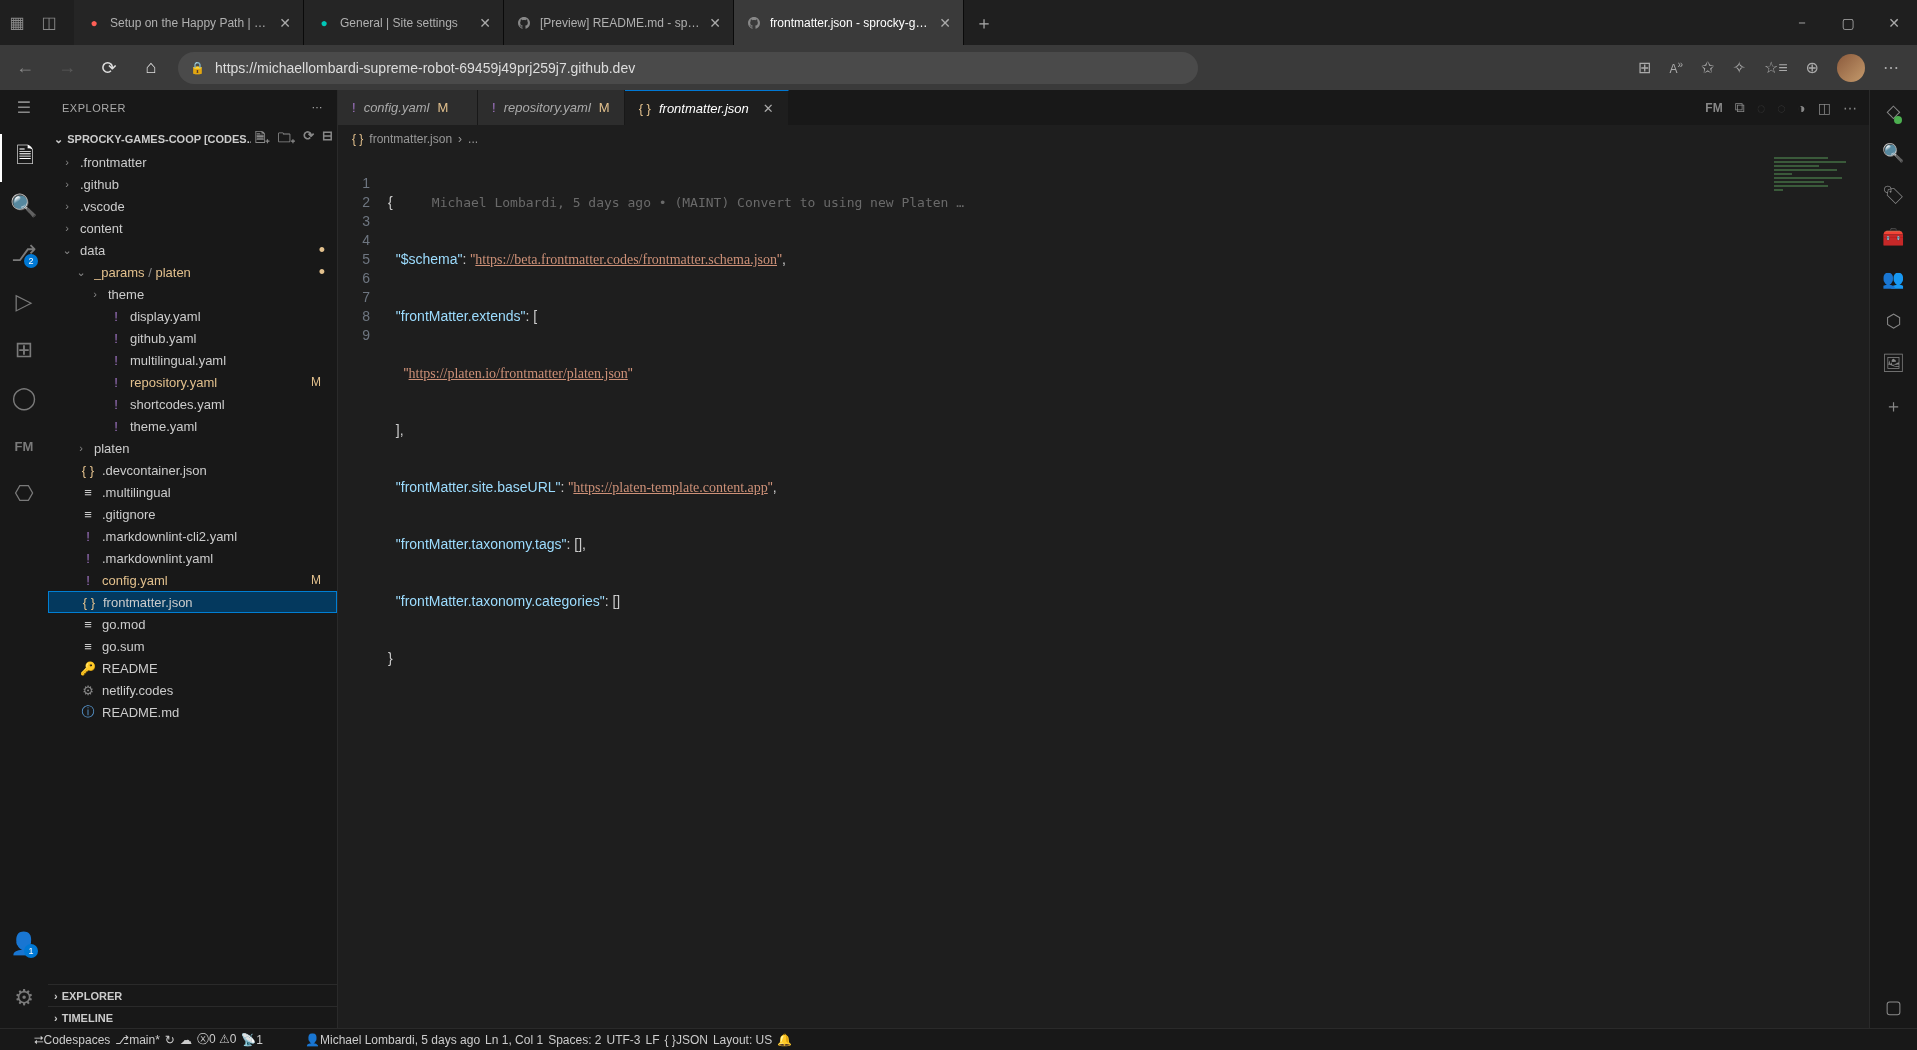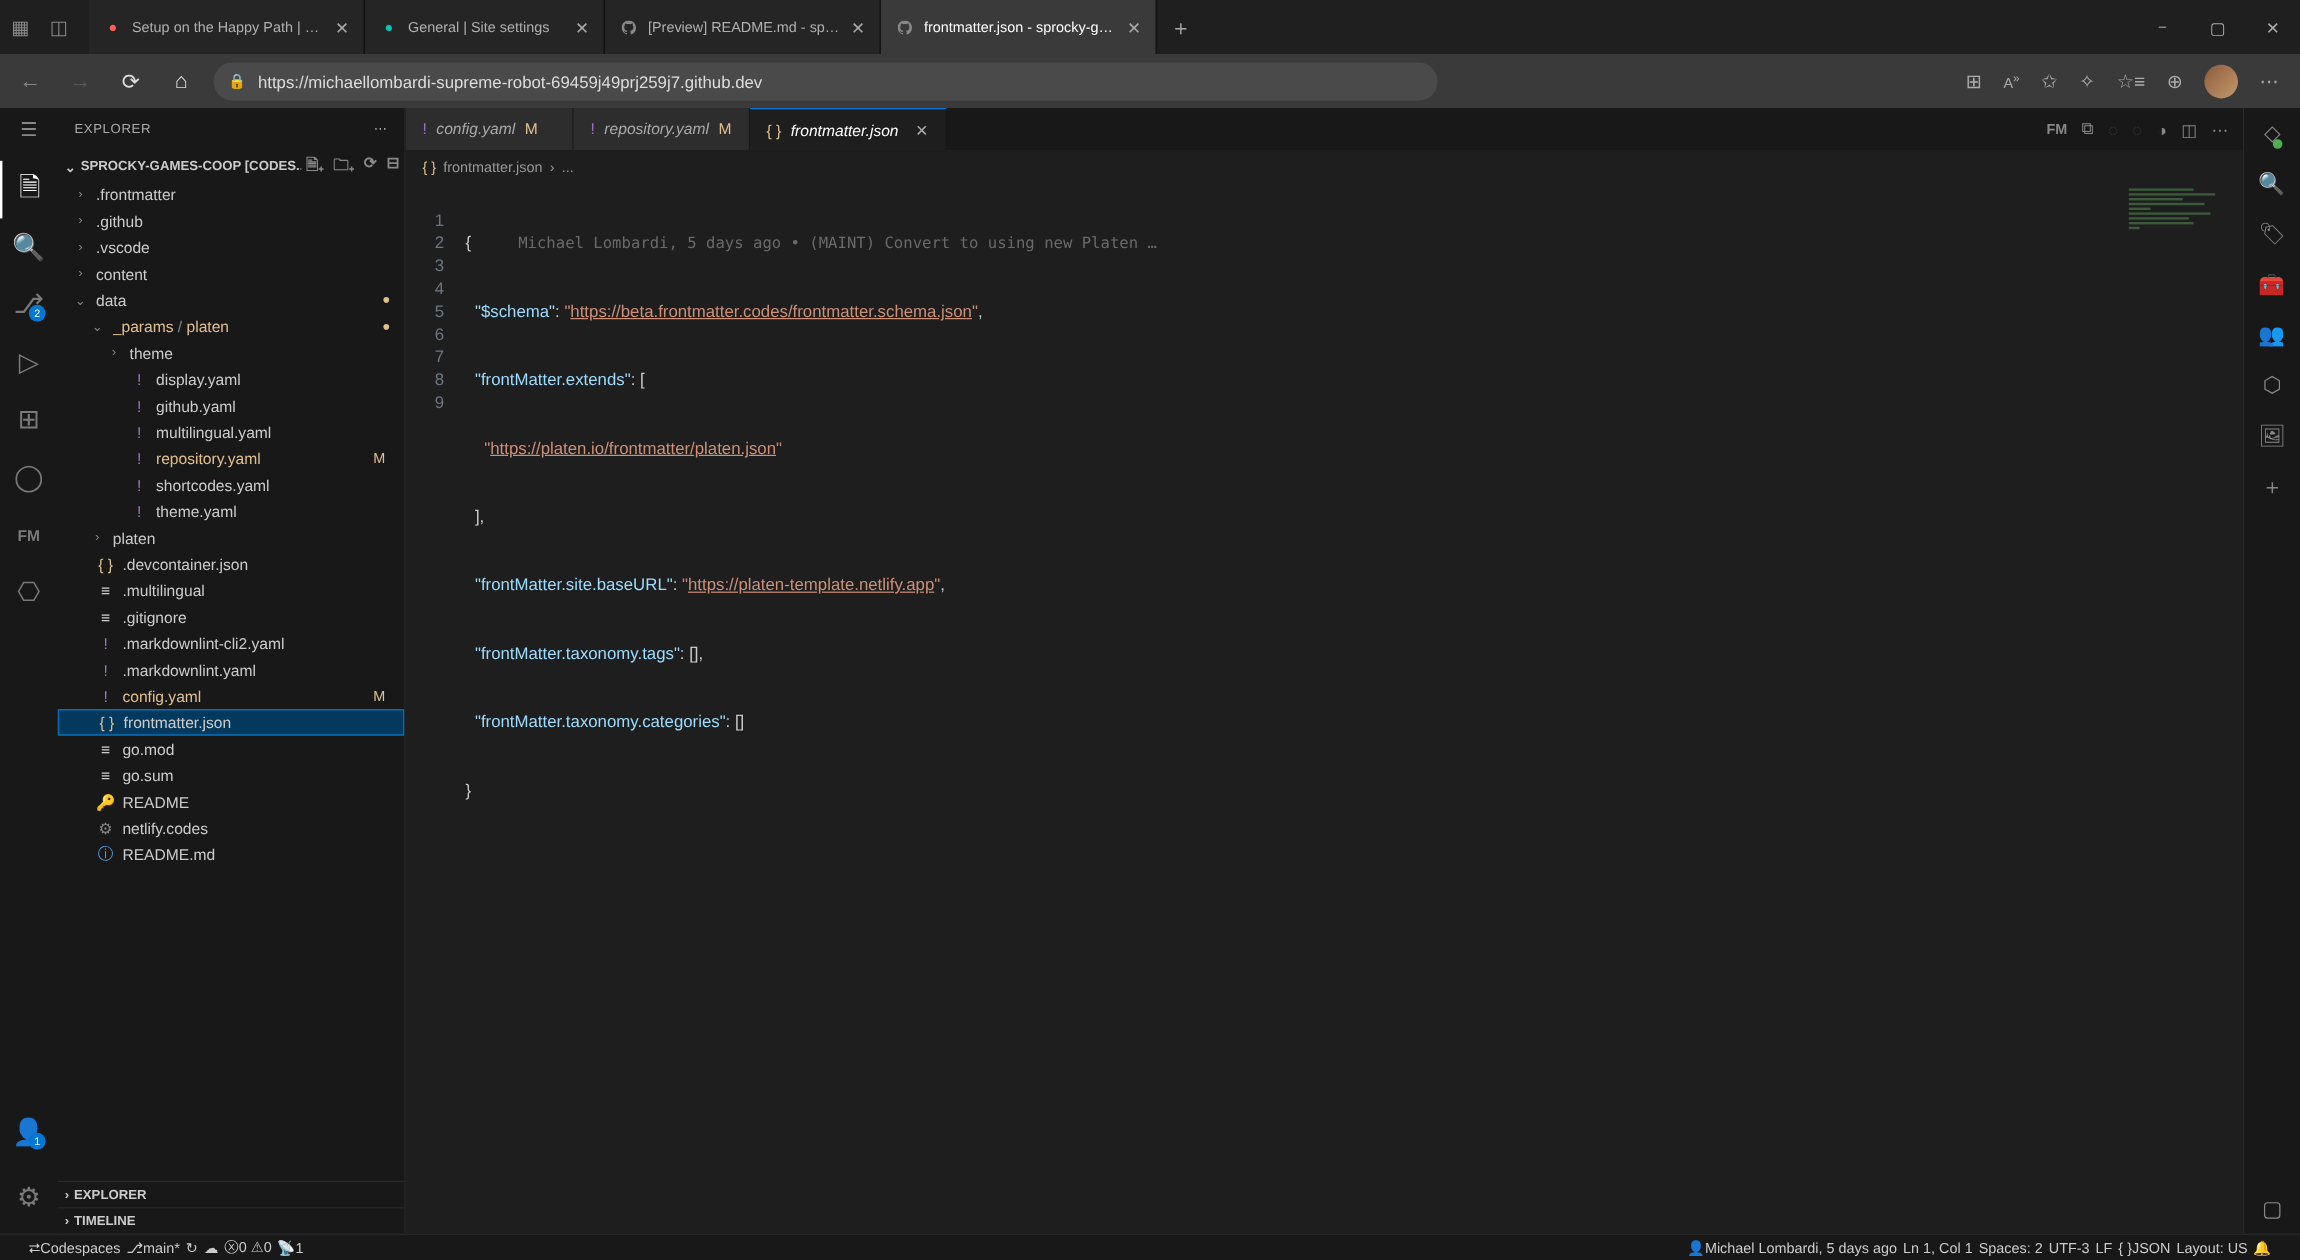--- a/index.html
+++ b/index.html
@@ -76,32 +76,32 @@
 .code-area { flex: 1; display: flex; position: relative; font-family: 'Consolas', 'Courier New', monospace; font-size: 14px; }
 .gutter { width: 50px; text-align: right; padding-right: 18px; color: #6e7681; user-select: none; padding-top: 22px; line-height: 19px; }
 .gutter div { height: 19px; }
 .code-content { flex: 1; padding-top: 3px; line-height: 19px; white-space: pre; }
 .codelens { color: #888; font-size: 11px; font-family: 'Segoe UI', sans-serif; margin-bottom: 2px; padding-left: 4px; }
 .code-line { height: 19px; }
 .tok-brace { color: #cccccc; }
 .tok-key { color: #9cdcfe; }
 .tok-str { color: #ce9178; }
 .tok-punct { color: #cccccc; }
-.tok-link { color: #ce9178; text-decoration: underline; }
+.tok-link { color: #ce9178; text-decoration: underline; font-family: Liberation Serif, serif; }
 .ghost { color: #6a6a6a; font-family: 'Consolas', monospace; font-size: 13px; }
 .minimap { position: absolute; right: 0; top: 0; width: 100px; height: 100%; background: #1e1e1e; padding: 5px; }
 .minimap-line { height: 2px; margin-bottom: 2px; width: 60%; background: #3a5a3a; }
 
 .right-panel { width: 48px; background: #181818; border-left: 1px solid #2a2a2a; display: flex; flex-direction: column; align-items: center; padding-top: 10px; gap: 20px; }
 .right-panel div { color: #888; font-size: 18px; }
 .right-badge { position: relative; }
 .right-badge::after { content: ''; position: absolute; bottom: -2px; right: -2px; width: 8px; height: 8px; border-radius: 50%; background: #4caf50; }
 
 .status-bar { height: 22px; background: #181818; border-top: 1px solid #2a2a2a; display: flex; align-items: center; font-size: 12px; color: #ccc; }
-.status-bar > div { padding: 0 24px; display: flex; align-items: center; gap: 5px; height: 100%; }
+.status-bar > div { padding: 0 8px; display: flex; align-items: center; gap: 5px; height: 100%; margin-left: 26px; }
 .status-left { display: flex; }
 .status-right { margin-left: auto; display: flex; }
 
 svg { width: 1em; height: 1em; fill: currentColor; }
 </style>
 </head>
 <body>
 
 <div class="browser-titlebar">
   <div class="titlebar-left">
@@ -384,21 +384,21 @@
           <div>7</div>
           <div>8</div>
           <div>9</div>
         </div>
       <div class="code-content">
         <div class="code-line"><span class="tok-brace">{</span><span class="ghost">     Michael Lombardi, 5 days ago • (MAINT) Convert to using new Platen …</span></div>
         <div class="code-line">  <span class="tok-key">"$schema"</span><span class="tok-punct">: </span><span class="tok-str">"</span><span class="tok-link">https://beta.frontmatter.codes/frontmatter.schema.json</span><span class="tok-str">"</span><span class="tok-punct">,</span></div>
         <div class="code-line">  <span class="tok-key">"frontMatter.extends"</span><span class="tok-punct">: [</span></div>
         <div class="code-line">    <span class="tok-str">"</span><span class="tok-link">https://platen.io/frontmatter/platen.json</span><span class="tok-str">"</span></div>
         <div class="code-line">  <span class="tok-punct">],</span></div>
-        <div class="code-line">  <span class="tok-key">"frontMatter.site.baseURL"</span><span class="tok-punct">: </span><span class="tok-str">"</span><span class="tok-link">https://platen-template.netlify.app</span><span class="tok-str">"</span><span class="tok-punct">,</span></div>
+        <div class="code-line">  <span class="tok-key">"frontMatter.site.baseURL"</span><span class="tok-punct">: </span><span class="tok-str">"</span><span class="tok-link">https://platen-template.content.app</span><span class="tok-str">"</span><span class="tok-punct">,</span></div>
         <div class="code-line">  <span class="tok-key">"frontMatter.taxonomy.tags"</span><span class="tok-punct">: [],</span></div>
         <div class="code-line">  <span class="tok-key">"frontMatter.taxonomy.categories"</span><span class="tok-punct">: []</span></div>
         <div class="code-line"><span class="tok-brace">}</span></div>
       </div>
       <div class="minimap">
         <div class="minimap-line"></div>
           <div class="minimap-line" style="width:80%"></div>
           <div class="minimap-line" style="width:50%"></div>
           <div class="minimap-line" style="width:70%"></div>
           <div class="minimap-line" style="width:20%"></div>

